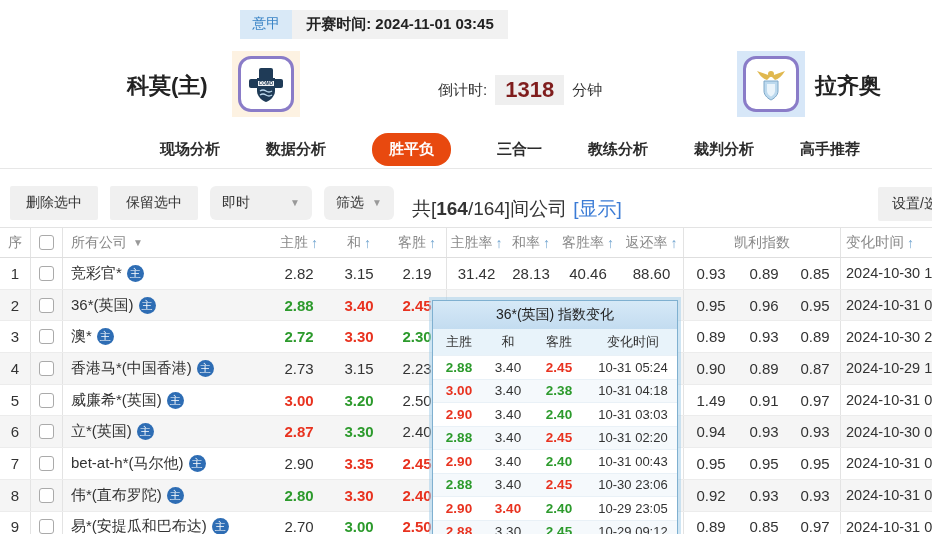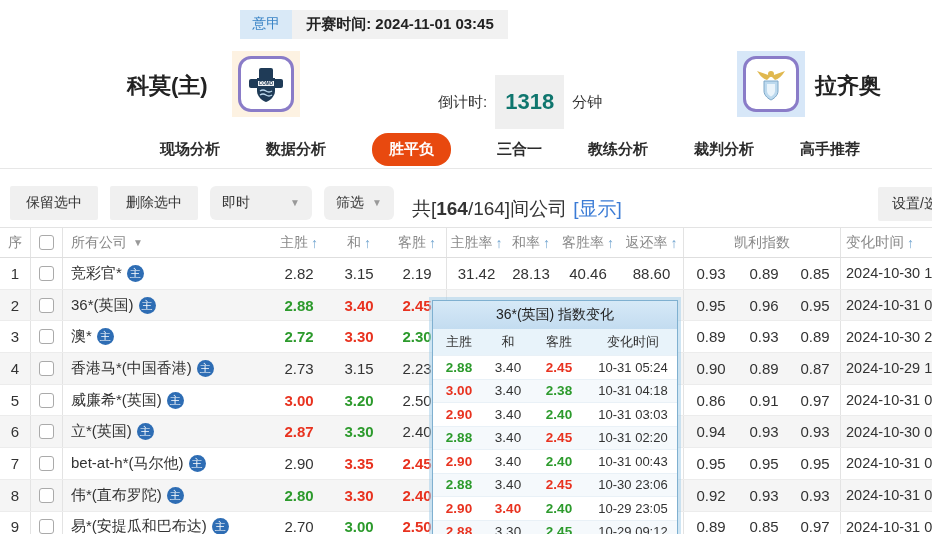--- a/index.html
+++ b/index.html
@@ -14,21 +14,21 @@
   
   .mheader { position:absolute; top:45px; left:0; width:932px; height:80px; }
   .team-name { position:absolute; font-size:22px; font-weight:bold; color:#222; top:26px; }
   .home-name { left:127px; }
   .away-name { left:815px; }
   .logo-box { position:absolute; top:6px; width:68px; height:66px; display:flex; align-items:center; justify-content:center; }
   .home-logo { left:232px; background:#fdf2e2; }
   .away-logo { left:737px; background:#d7e7f8; }
   .logo-frame { width:56px; height:56px; background:#fff; border:3px solid #8a7cc8; border-radius:13px; display:flex; align-items:center; justify-content:center; }
   .countdown { position:absolute; left:438px; top:30px; font-size:15px; color:#333; display:flex; align-items:center; gap:8px; }
-  .cd-value { background:#efefef; color:#0f766e; font-size:22px; font-weight:bold; padding:14px 10px; }
+  .cd-value { background:#efefef; color:#7f1d1d; font-size:22px; font-weight:bold; padding:2px 10px; }
 
   
   .tabs { position:absolute; top:131px; left:44px; width:932px; height:37px; display:flex; justify-content:center; align-items:center; gap:46px; }
   .tabline { position:absolute; top:168px; left:0; width:932px; border-bottom:1px solid #e7e7e7; }
   .tab { font-size:15px; font-weight:bold; color:#2b2b2b; cursor:pointer; white-space:nowrap; }
   .tab.active { background:#e8490f; color:#fff; border-radius:16px; padding:7px 17px; }
 
   
   .toolbar { position:absolute; top:187px; left:10px; height:31px; display:flex; align-items:center; gap:12px; }
   .tbtn { background:#f0f0f0; font-size:14px; color:#333; padding:8px 16px; border-radius:2px; cursor:pointer; white-space:nowrap; }
@@ -120,22 +120,22 @@
   <span class="tab">数据分析</span>
   <span class="tab active">胜平负</span>
   <span class="tab">三合一</span>
   <span class="tab">教练分析</span>
   <span class="tab">裁判分析</span>
   <span class="tab">高手推荐</span>
 </div>
 <div class="tabline"></div>
 
 <div class="toolbar">
+  <span class="tbtn">删除选中</span>
   <span class="tbtn">保留选中</span>
-  <span class="tbtn">删除选中</span>
   <span class="tselect sel-instant">
     <span>即时</span>
     <span class="car">▼</span>
   </span>
   <span class="tselect">
     <span>筛选</span>
     <span class="car">▼</span>
   </span>
   <span class="count-text"><span>共[</span><b>164</b><span>/164]间公司</span><span class="show-link">[显示]</span></span>
 </div>
@@ -283,21 +283,21 @@
         <span>威廉希*(英国)</span>
         <span class="badge">主</span>
       </div>
     <div class="td" data-c="r">3.00</div>
     <div class="td" data-c="g">3.20</div>
     <div class="td" data-c="k">2.50</div>
     <div class="td bl"></div>
     <div class="td"></div>
     <div class="td"></div>
     <div class="td"></div>
-    <div class="td bl">0.86</div>
+    <div class="td bl">1.49</div>
     <div class="td">0.91</div>
     <div class="td">0.97</div>
     <div class="td td-time bl">2024-10-31 05:44</div>
   </div>
 
   <div class="tr alt">
     <div class="td">6</div>
     <div class="td bl">
         <span class="cb"></span>
       </div>

